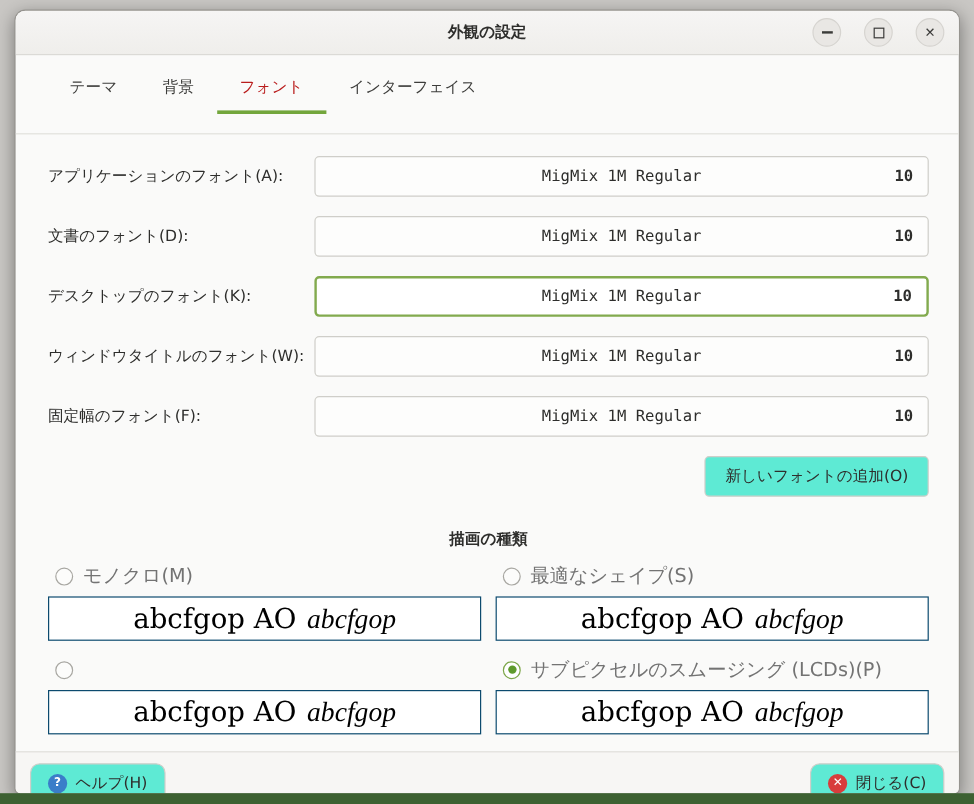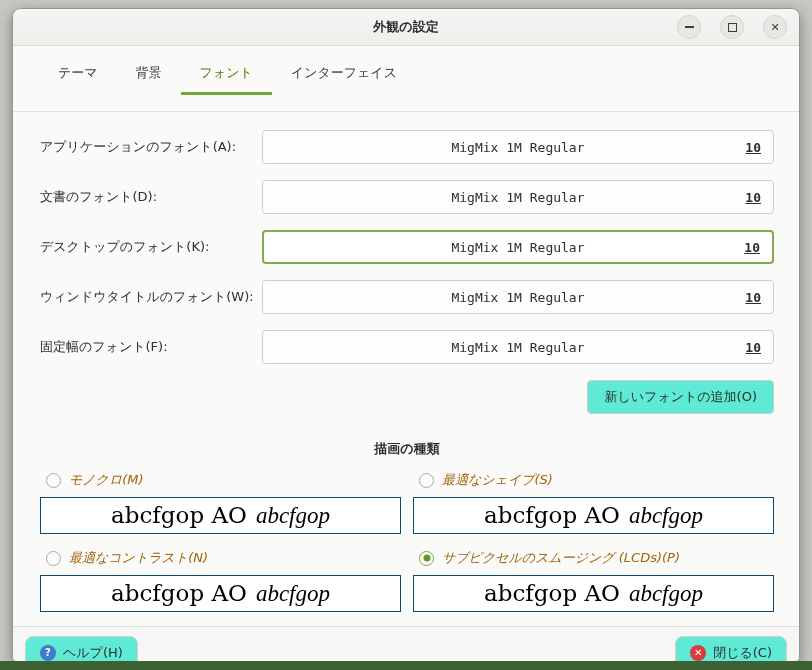--- a/index.html
+++ b/index.html
@@ -50,55 +50,55 @@
   
   .tabbar {
     flex: none; display: flex; align-items: flex-end;
     padding: 8px 26px 16px;
     border-bottom: 1px solid #e2e1dd;
   }
   .tab {
     padding: 10px 19px 10px; font-size: 13px; color: #3d3d3b;
     border-bottom: 3px solid transparent; cursor: pointer;
   }
-  .tab.active { color: #4d7c0f; border-bottom-color: #73a63c; }
+  .tab.active { color: #b91c1c; border-bottom-color: #73a63c; }
   
   .content { flex: 1; padding: 18px 25px 0 27px; }
   .font-row { display: flex; align-items: center; height: 34px; margin-bottom: 16px; }
   .font-row .row-label { width: 222px; flex: none; font-size: 13px; color: #2e2e2c; }
   .font-btn {
     flex: 1; height: 34px;
     background: #fdfdfc; border: 1px solid #cfcec9; border-radius: 4px;
     position: relative; display: flex; align-items: center; justify-content: center;
     font-family: "DejaVu Sans Mono", "Liberation Mono", monospace;
     font-size: 13px; color: #2e2e2c; cursor: pointer; text-align: right;
   }
   .font-btn.focused { border: 2px solid #82aa4e; background: #fff; }
-  .font-btn .size { position: absolute; right: 12px; font-weight: bold; text-decoration: underline; }
+  .font-btn .size { position: absolute; right: 12px; font-weight: bold; }
   .btn {
     height: 34px; padding: 0 16px;
     background: #5eead4; border: 1px solid #cfcec9; border-radius: 4px;
     font-family: inherit; font-size: 13px; color: #2e2e2c; cursor: pointer;
     display: inline-flex; align-items: center; justify-content: center;
   }
   .add-row { display: flex; justify-content: flex-end; margin-top: 12px; }
   .section-heading { margin-top: 26px; margin-bottom: 12px; font-size: 13px; font-weight: bold; color: #2e2e2c; text-align: center; }
   .render-grid { display: grid; grid-template-columns: 1fr 1fr; column-gap: 12px; }
   .radio-row { display: flex; align-items: center; gap: 8px; height: 20px; margin-bottom: 7px; padding-left: 6px; cursor: pointer; }
   .radio {
     width: 15px; height: 15px; flex: none; border-radius: 50%;
     background: #fcfcfb; border: 1px solid #a8a7a2; position: relative; cursor: pointer;
   }
   .radio.selected { border-color: #7ca649; background: #fff; }
   .radio.selected::after {
     content: ""; position: absolute; left: 50%; top: 50%;
     width: 7px; height: 7px; border-radius: 50%; background: #5e9a2c;
     transform: translate(-50%, -50%);
   }
-  .radio-label { font-size: 13px; color: #a16207; font-style: italic; }
+  .radio-label { font-size: 16px; color: #737373; }
   .preview-box {
     height: 37px; margin-bottom: 14px;
     background: #ffffff; border: 1px solid #0c4a6e;
     display: flex; align-items: baseline; justify-content: center;
     font-family: "DejaVu Serif", "Liberation Serif", serif;
     font-size: 23px; color: #000; line-height: 35px;
   }
   .preview-box .italic { font-style: italic; margin-left: 9px; font-family: Liberation Serif, serif; }
   .details-row { display: flex; justify-content: flex-end; margin-top: 6px; }
   
@@ -207,21 +207,20 @@
         <span>abcfgop AO</span>
         <span class="italic">abcfgop</span>
       </div>
       <div class="preview-box">
         <span>abcfgop AO</span>
         <span class="italic">abcfgop</span>
       </div>
 
       <div class="radio-row">
         <span class="radio"></span>
-        <span class="radio-label">最適なコントラスト(N)</span>
       </div>
       <div class="radio-row">
         <span class="radio selected"></span>
         <span class="radio-label">サブピクセルのスムージング (LCDs)(P)</span>
       </div>
 
       <div class="preview-box">
         <span>abcfgop AO</span>
         <span class="italic">abcfgop</span>
       </div>

